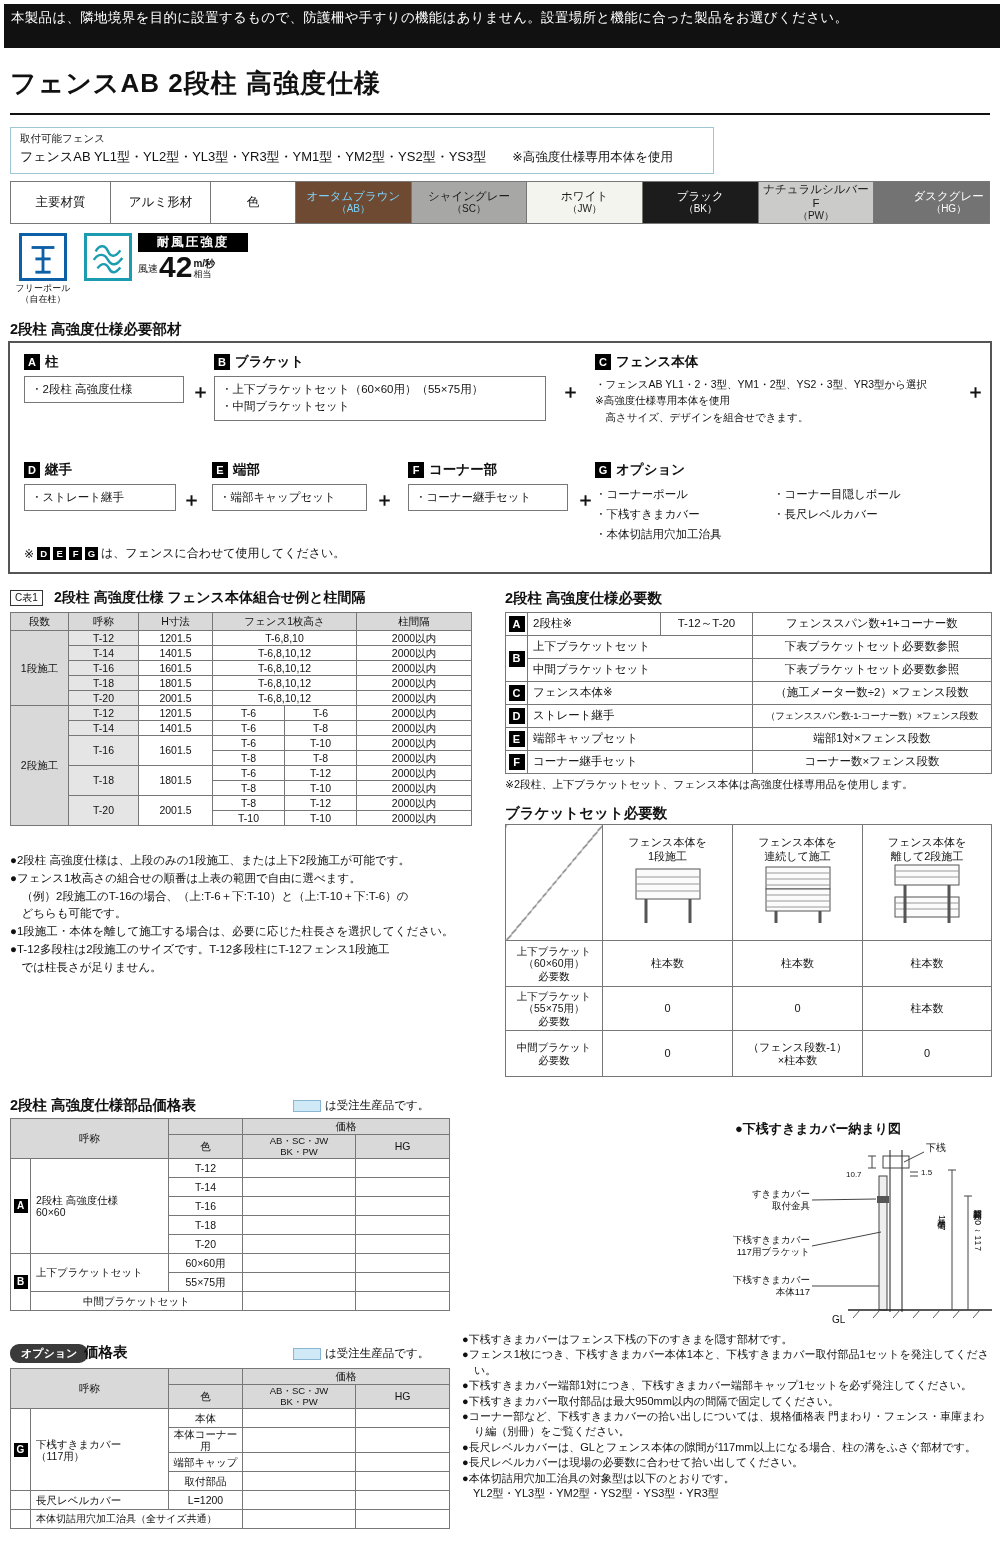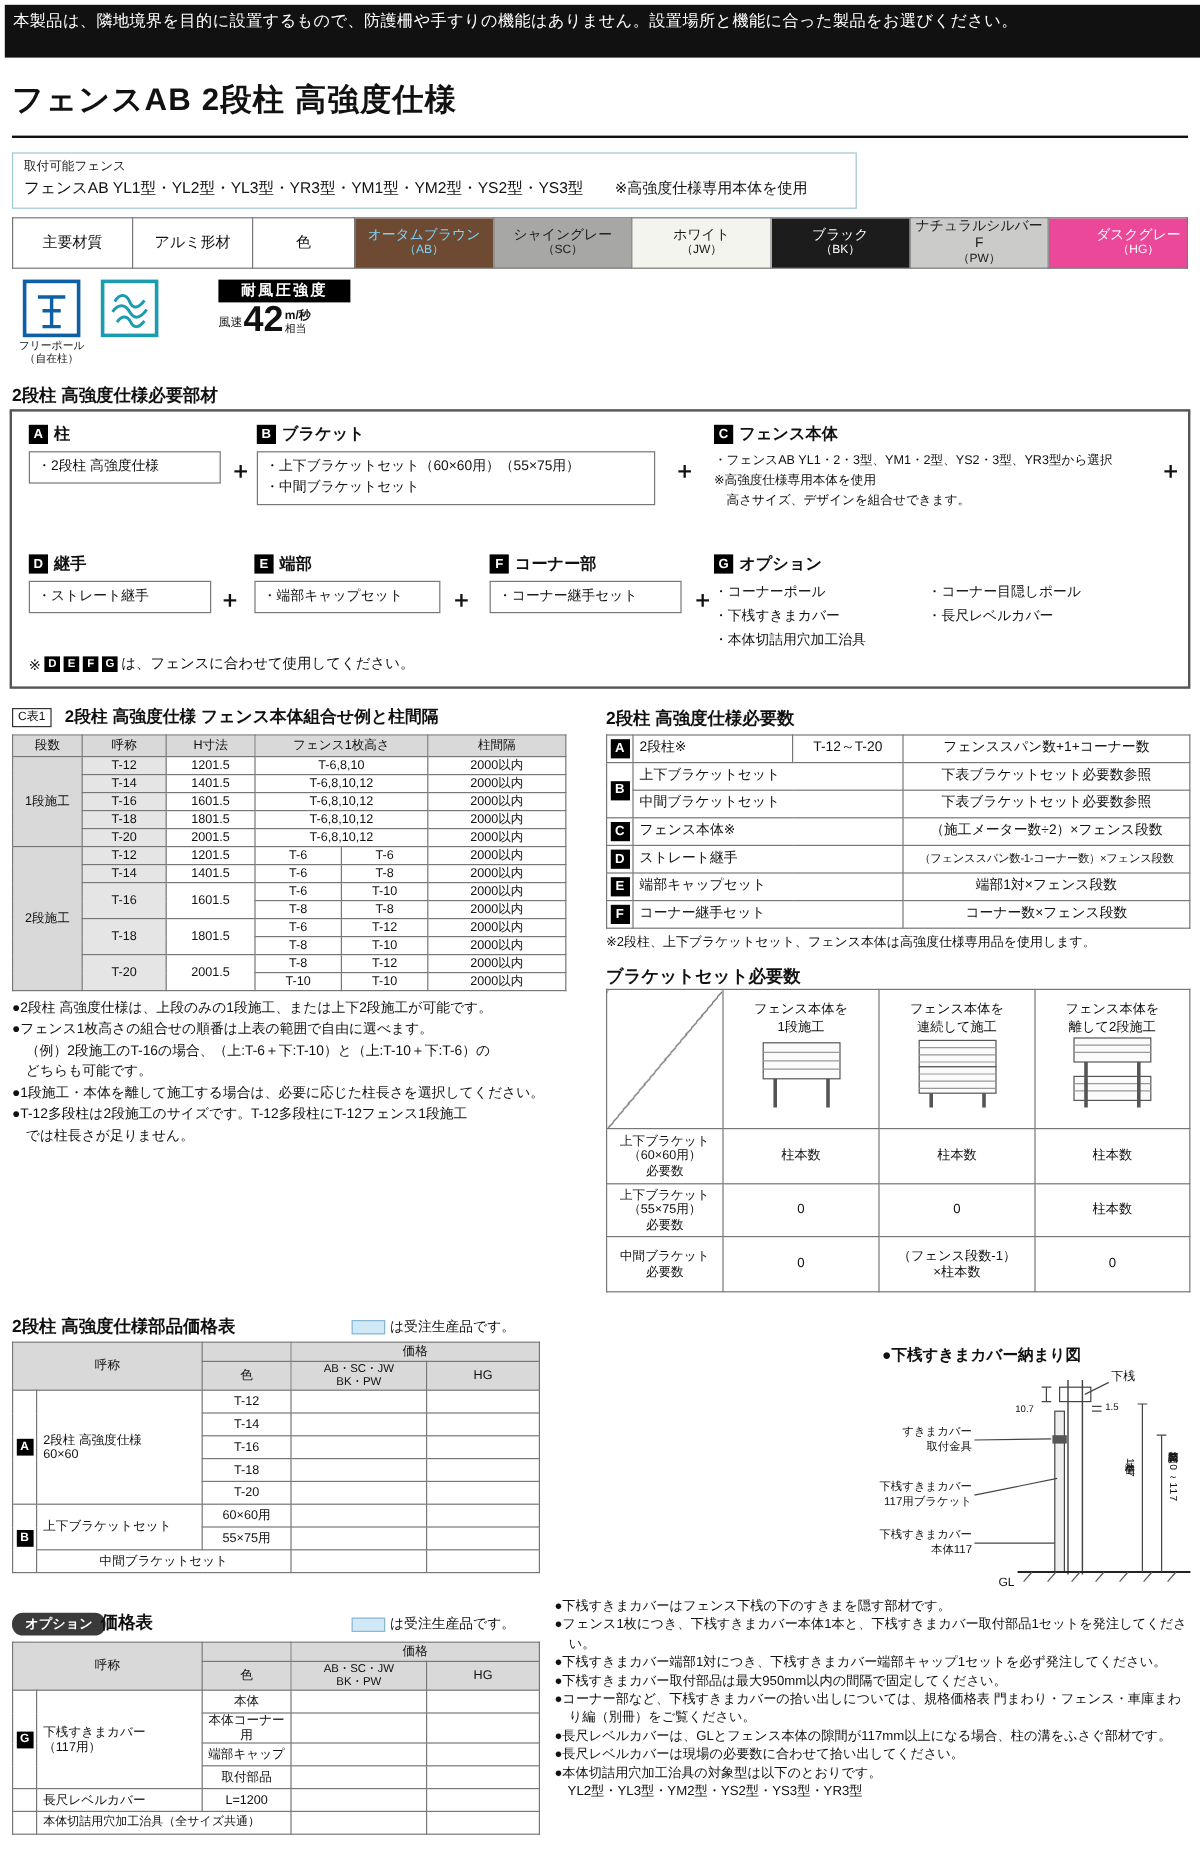--- a/index.html
+++ b/index.html
@@ -126,21 +126,21 @@
             <div class="ccode">（JW）</div>
           </td>
       <td class="color-cell" style="background: rgb(28, 28, 28); color: rgb(255, 255, 255);">
             <div class="cname">ブラック</div>
             <div class="ccode">（BK）</div>
           </td>
       <td class="color-cell" style="background: rgb(203, 203, 201); color: rgb(26, 26, 26);">
             <div class="cname">ナチュラルシルバーF</div>
             <div class="ccode">（PW）</div>
           </td>
-      <td class="color-cell" style="background: #ec4899; color: rgb(255, 255, 255); padding-left: 36px;">
+      <td class="color-cell" style="background: #737373; color: rgb(255, 255, 255); padding-left: 36px;">
             <div class="cname">ダスクグレー</div>
             <div class="ccode">（HG）</div>
           </td>
     </tr>
   </tbody>
     </table>
 
   <div class="abs" style="left:12px;top:233px;width:62px;">
     <div class="icon-box" style="margin: 0px auto; border-color: rgb(13, 95, 166);">
       <svg width="38" height="38" viewBox="0 0 40 40">
@@ -149,21 +149,21 @@
         <line x1="12" y1="22" x2="28" y2="22" stroke="#0d5fa6" stroke-width="3"></line>
         <line x1="12" y1="36" x2="28" y2="36" stroke="#0d5fa6" stroke-width="3"></line>
       </svg>
     </div>
     <div class="badge-caption">
       <div>フリーポール</div>
       <div>（自在柱）</div>
     </div>
   </div>
 
-  <div class="abs" style="left:84px;top:233px;display:flex;align-items:flex-start;gap:44px;">
+  <div class="abs" style="left:84px;top:233px;display:flex;align-items:flex-start;">
     <div class="icon-box" style="border-color: rgb(27, 156, 176);">
       <svg width="38" height="38" viewBox="0 0 40 40">
         <path d="M7 14 c4 -7 10 -7 13 0 s 8 6 13 -1" fill="none" stroke="#1b9cb0" stroke-width="2.6"></path>
         <path d="M5 23 c5 -7 11 -7 15 0 s 9 6 15 -2" fill="none" stroke="#1b9cb0" stroke-width="2.6"></path>
         <path d="M9 32 c4 -6 9 -6 12 0 s 7 5 12 -1" fill="none" stroke="#1b9cb0" stroke-width="2.6"></path>
       </svg>
     </div>
     <div class="wind-right">
       <div class="wind-title">耐風圧強度</div>
       <div class="wind-row">
@@ -366,21 +366,21 @@
           <td>2000以内</td>
         </tr>
     <tr>
           <td>T-10</td>
           <td>T-10</td>
           <td>2000以内</td>
         </tr>
   </tbody>
     </table>
 
-  <div class="abs notes" style="left:10px;top:832px;width:474px;">
+  <div class="abs notes" style="left:10px;top:852px;width:474px;">
       <div>●2段柱 高強度仕様は、上段のみの1段施工、または上下2段施工が可能です。</div>
       <div>●フェンス1枚高さの組合せの順番は上表の範囲で自由に選べます。</div>
       <div>　（例）2段施工のT-16の場合、（上:T-6＋下:T-10）と（上:T-10＋下:T-6）の</div>
       <div>　どちらも可能です。</div>
       <div>●1段施工・本体を離して施工する場合は、必要に応じた柱長さを選択してください。</div>
       <div>●T-12多段柱は2段施工のサイズです。T-12多段柱にT-12フェンス1段施工</div>
       <div>　では柱長さが足りません。</div>
     </div>
 
   <div class="abs sec-title" style="left:505px;top:589px;">2段柱 高強度仕様必要数</div>

